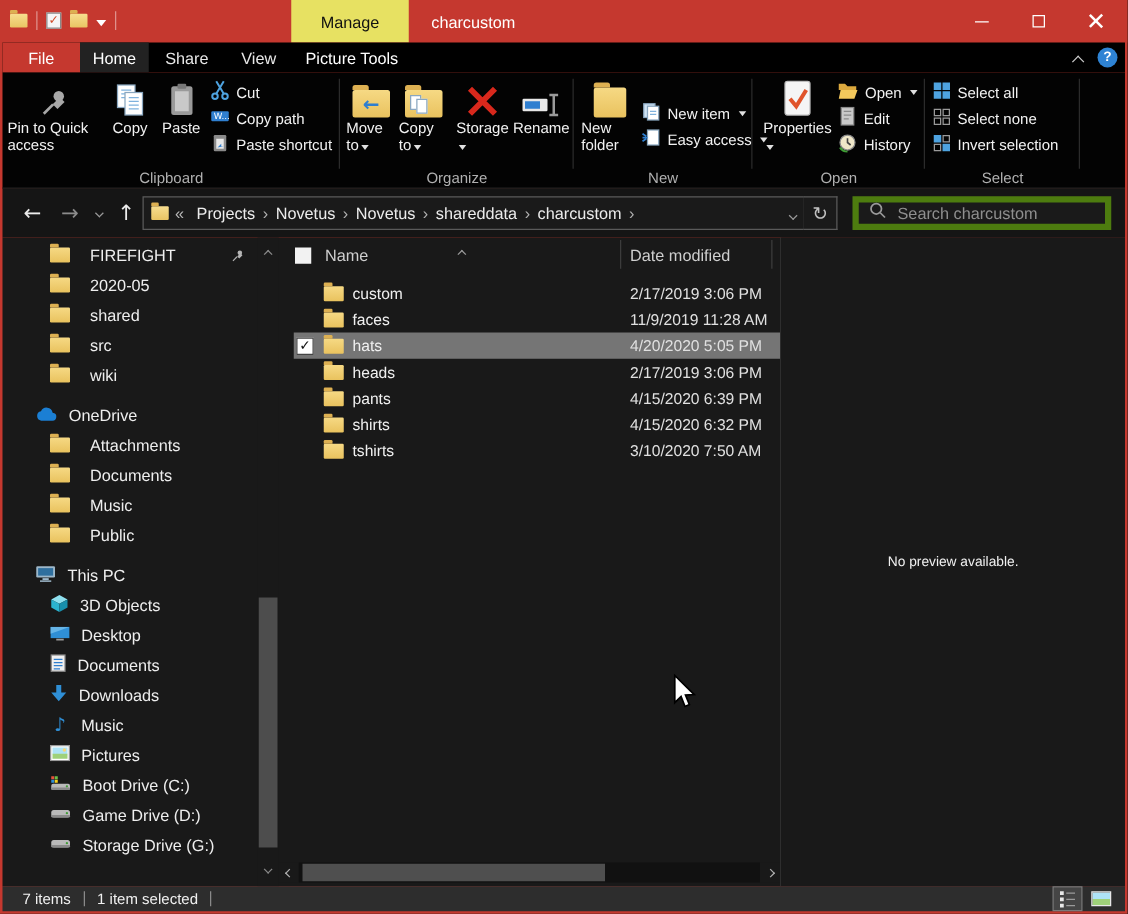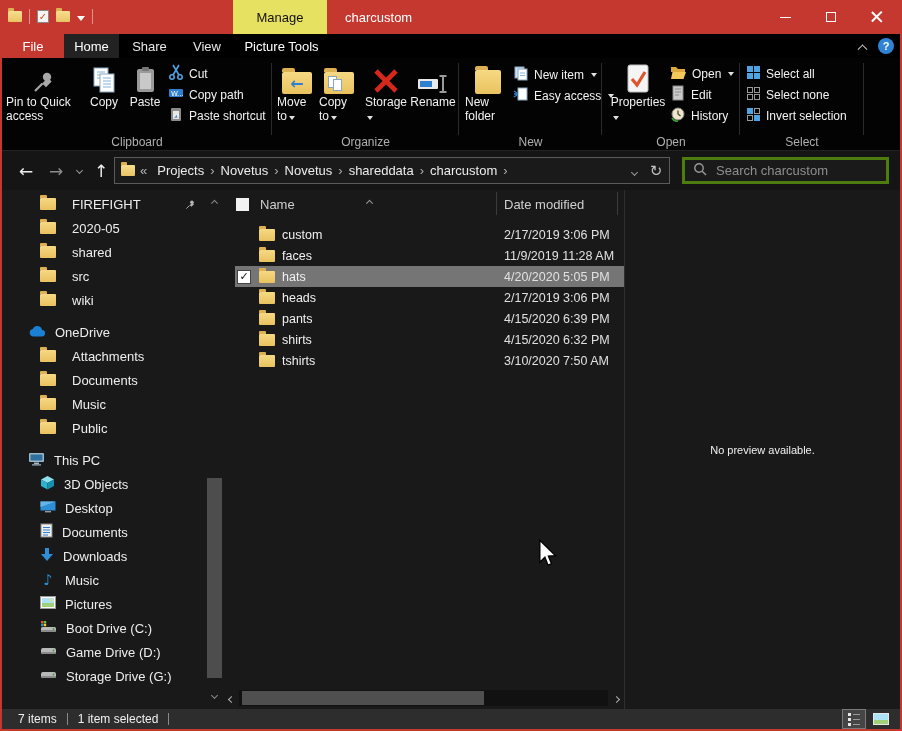--- a/index.html
+++ b/index.html
@@ -56,21 +56,21 @@
   .pg { position:absolute; width:9px; height:12px; background:#fff; border:1px solid #8aa7c0; }
 
   
   .addrrow { position:absolute; top:151px; left:2px; right:2px; height:39px; background:#151515; }
   .navbtn { position:absolute; top:0; height:39px; display:flex; align-items:center; justify-content:center; font-size:17px; }
   .addrbox { position:absolute; left:112px; top:6px; width:530px; height:27px; border:1px solid #5a5a5a; background:#1a1a1a; display:flex; align-items:center; padding:0 6px; font-size:13px; }
   .crumb { padding:0 5px; color:#ececec; }
   .csep { color:#b0b0b0; font-size:13px; padding:0 1px; }
   .addr-caret { margin-left:auto; }
   .refreshbox { position:absolute; left:641px; top:6px; width:27px; height:27px; border:1px solid #5a5a5a; border-left:none; background:#1a1a1a; display:flex; align-items:center; justify-content:center; color:#c0c0c0; font-size:15px; }
-  .searchbox { position:absolute; left:680px; top:6px; width:207px; height:27px; border:3px solid #4d7c0f; background:#1a1a1a; display:flex; align-items:center; padding:0 8px; gap:9px; }
+  .searchbox { position:absolute; left:680px; top:6px; width:207px; height:27px; border:5px solid #4d7c0f; background:#1a1a1a; display:flex; align-items:center; padding:0 8px; gap:9px; }
   .searchbox input { background:transparent; border:none; outline:none; color:#cfcfcf; font-size:13px; width:150px; font-family:"Liberation Sans",sans-serif; }
   .searchbox input::placeholder { color:#8f8f8f; }
 
   
   .main { position:absolute; top:190px; left:2px; right:2px; bottom:22px; background:#191919; display:flex; }
   .sidebar { width:204px; padding-top:2px; overflow:hidden; }
   .srow { height:24px; display:flex; align-items:center; gap:9px; font-size:13px; color:#eeeeee; position:relative; }
   .ind1 { padding-left:26px; } .ind2 { padding-left:38px; }
   .sgap { margin-top:8px; }
   .pinbadge { position:absolute; right:10px; top:6px; }
@@ -270,21 +270,21 @@
     <div class="glabel">Organize</div>
   </div>
 
   <div class="grp" style="left:457px;width:143px">
     <div class="bigbtn" style="left:6px;width:45px">
       <span class="bicon">
           <span class="bfolder" style="width:26px;height:24px"></span>
         </span>
       <span class="blabel">New folder</span>
     </div>
-    <div class="smallcol" style="left:54px;top:6px">
+    <div class="smallcol" style="left:54px;top:22px">
       <div class="smbtn">
         <span><svg width="16" height="16" viewBox="0 0 16 16">
               <rect x="2" y="2" width="9" height="11" fill="#cfe3f4" stroke="#8aa7c0"></rect>
               <rect x="5" y="4" width="9" height="11" fill="#fff" stroke="#8aa7c0"></rect>
               <path d="M7 8h5M7 10.5h5" stroke="#7fb2dd"></path>
             </svg></span>
         <span>New item</span>
           <span class="car"></span>
       </div>
       <div class="smbtn">

